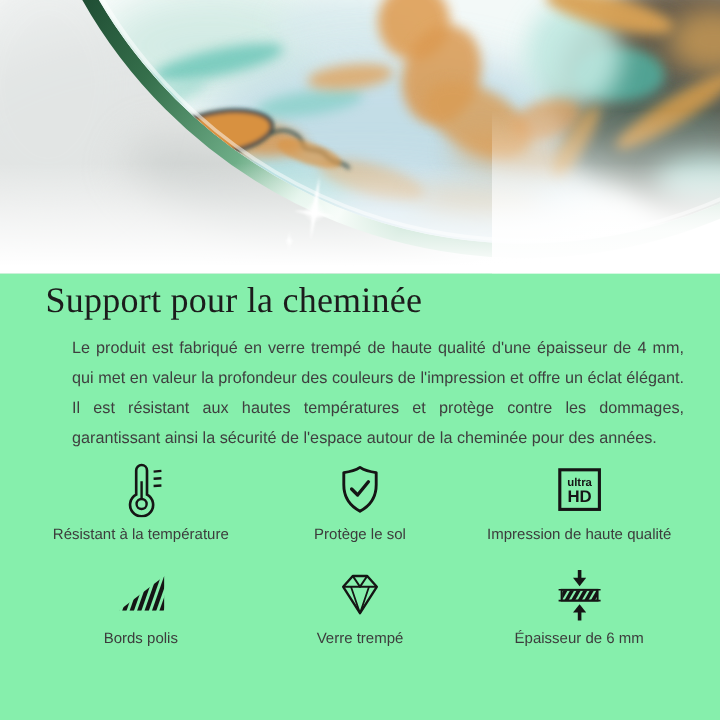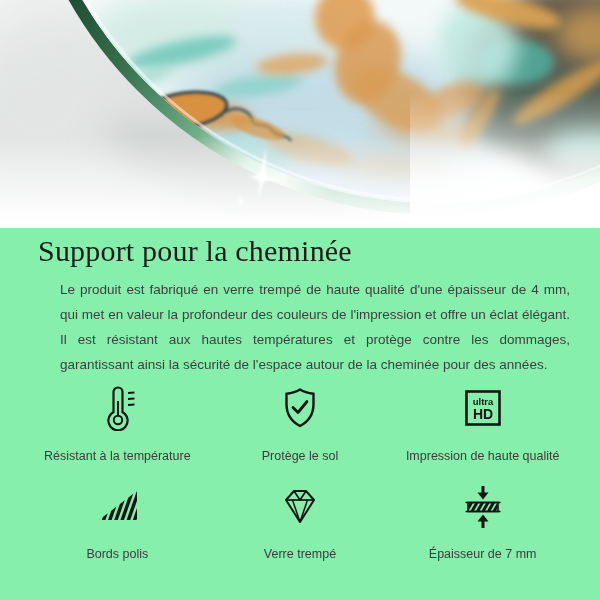--- a/index.html
+++ b/index.html
@@ -35,21 +35,21 @@
   .features {
     margin-top:8px;
     padding:0 26px;
     display:grid;
     grid-template-columns:repeat(3, 1fr);
     row-gap:20px;
   }
   .feature { display:flex; flex-direction:column; align-items:center; }
   .icon-box { height:46px; display:flex; align-items:center; justify-content:center; }
   .f-label {
-    margin-top:18px;
+    margin-top:7px;
     font-size:12.5px;
     color:#3c3c3c;
     text-align:center;
     white-space:nowrap;
   }
   .icon-svg { stroke:#151515; fill:none; }
 </style>
 </head>
 <body>
 
@@ -272,17 +272,17 @@
               <line x1="16" y1="31" x2="24" y2="17"></line>
               <line x1="21.5" y1="31" x2="29.5" y2="17"></line>
               <line x1="27" y1="31" x2="35" y2="17"></line>
               <line x1="32.5" y1="31" x2="40.5" y2="17"></line>
             </g>
             <polygon points="17.5,38.5 28.5,38.5 23,31.5" stroke="none"></polygon>
             <line x1="23" y1="38" x2="23" y2="45" stroke-width="3"></line>
           </g>
         </svg>
       </div>
-      <div class="f-label">Épaisseur de 7 mm</div>
+      <div class="f-label">Épaisseur de 6 mm</div>
     </div>
 
   </div>
 </div>
 
 </body></html>

